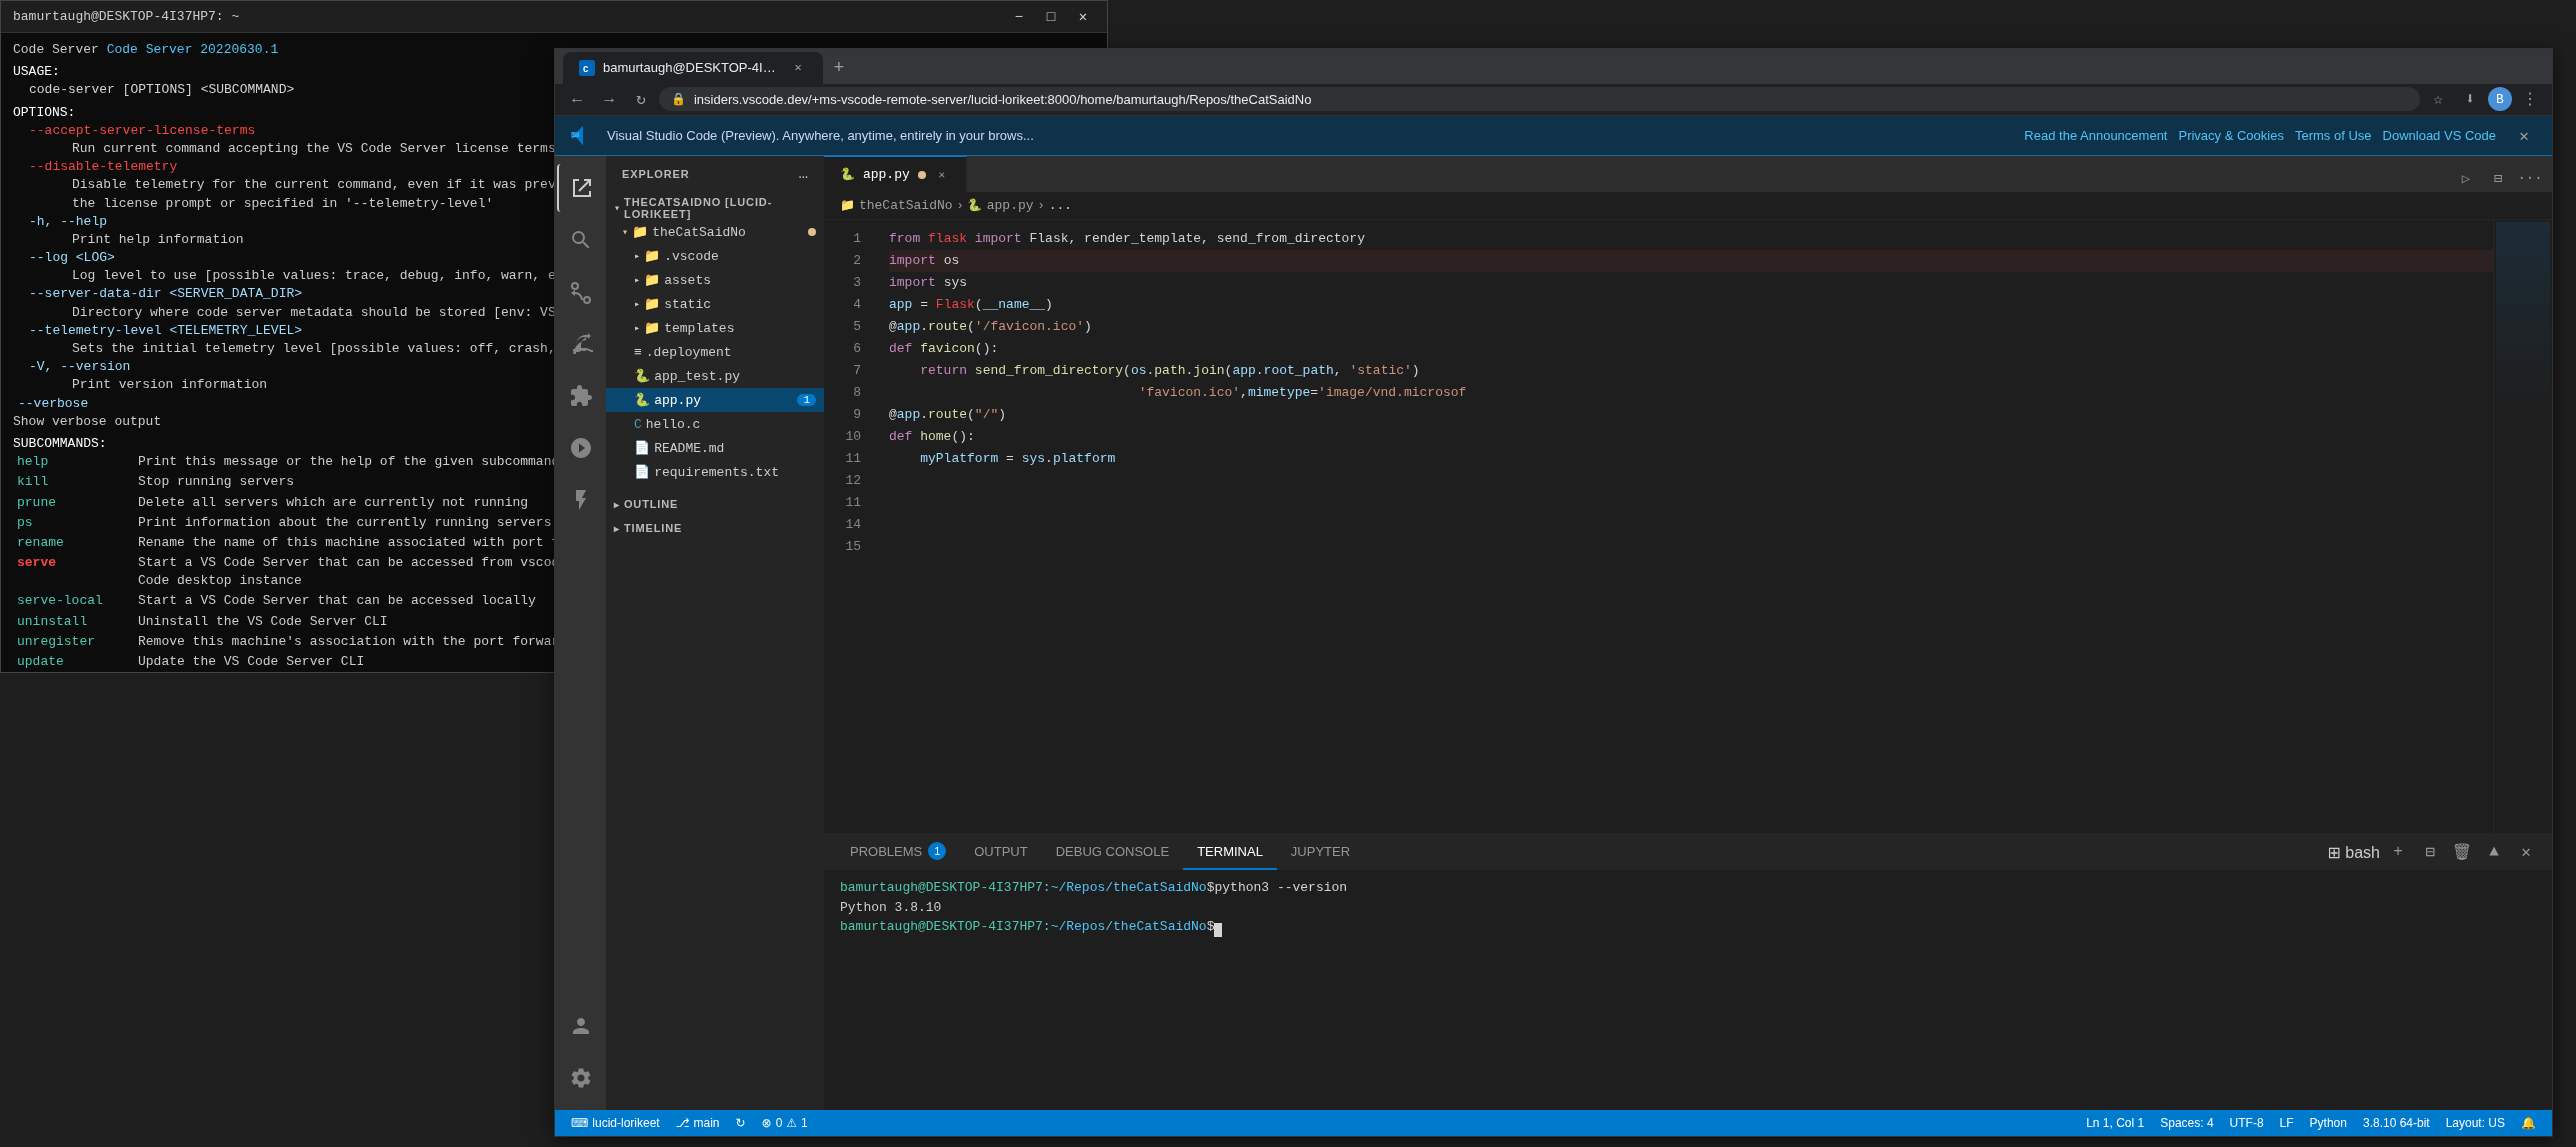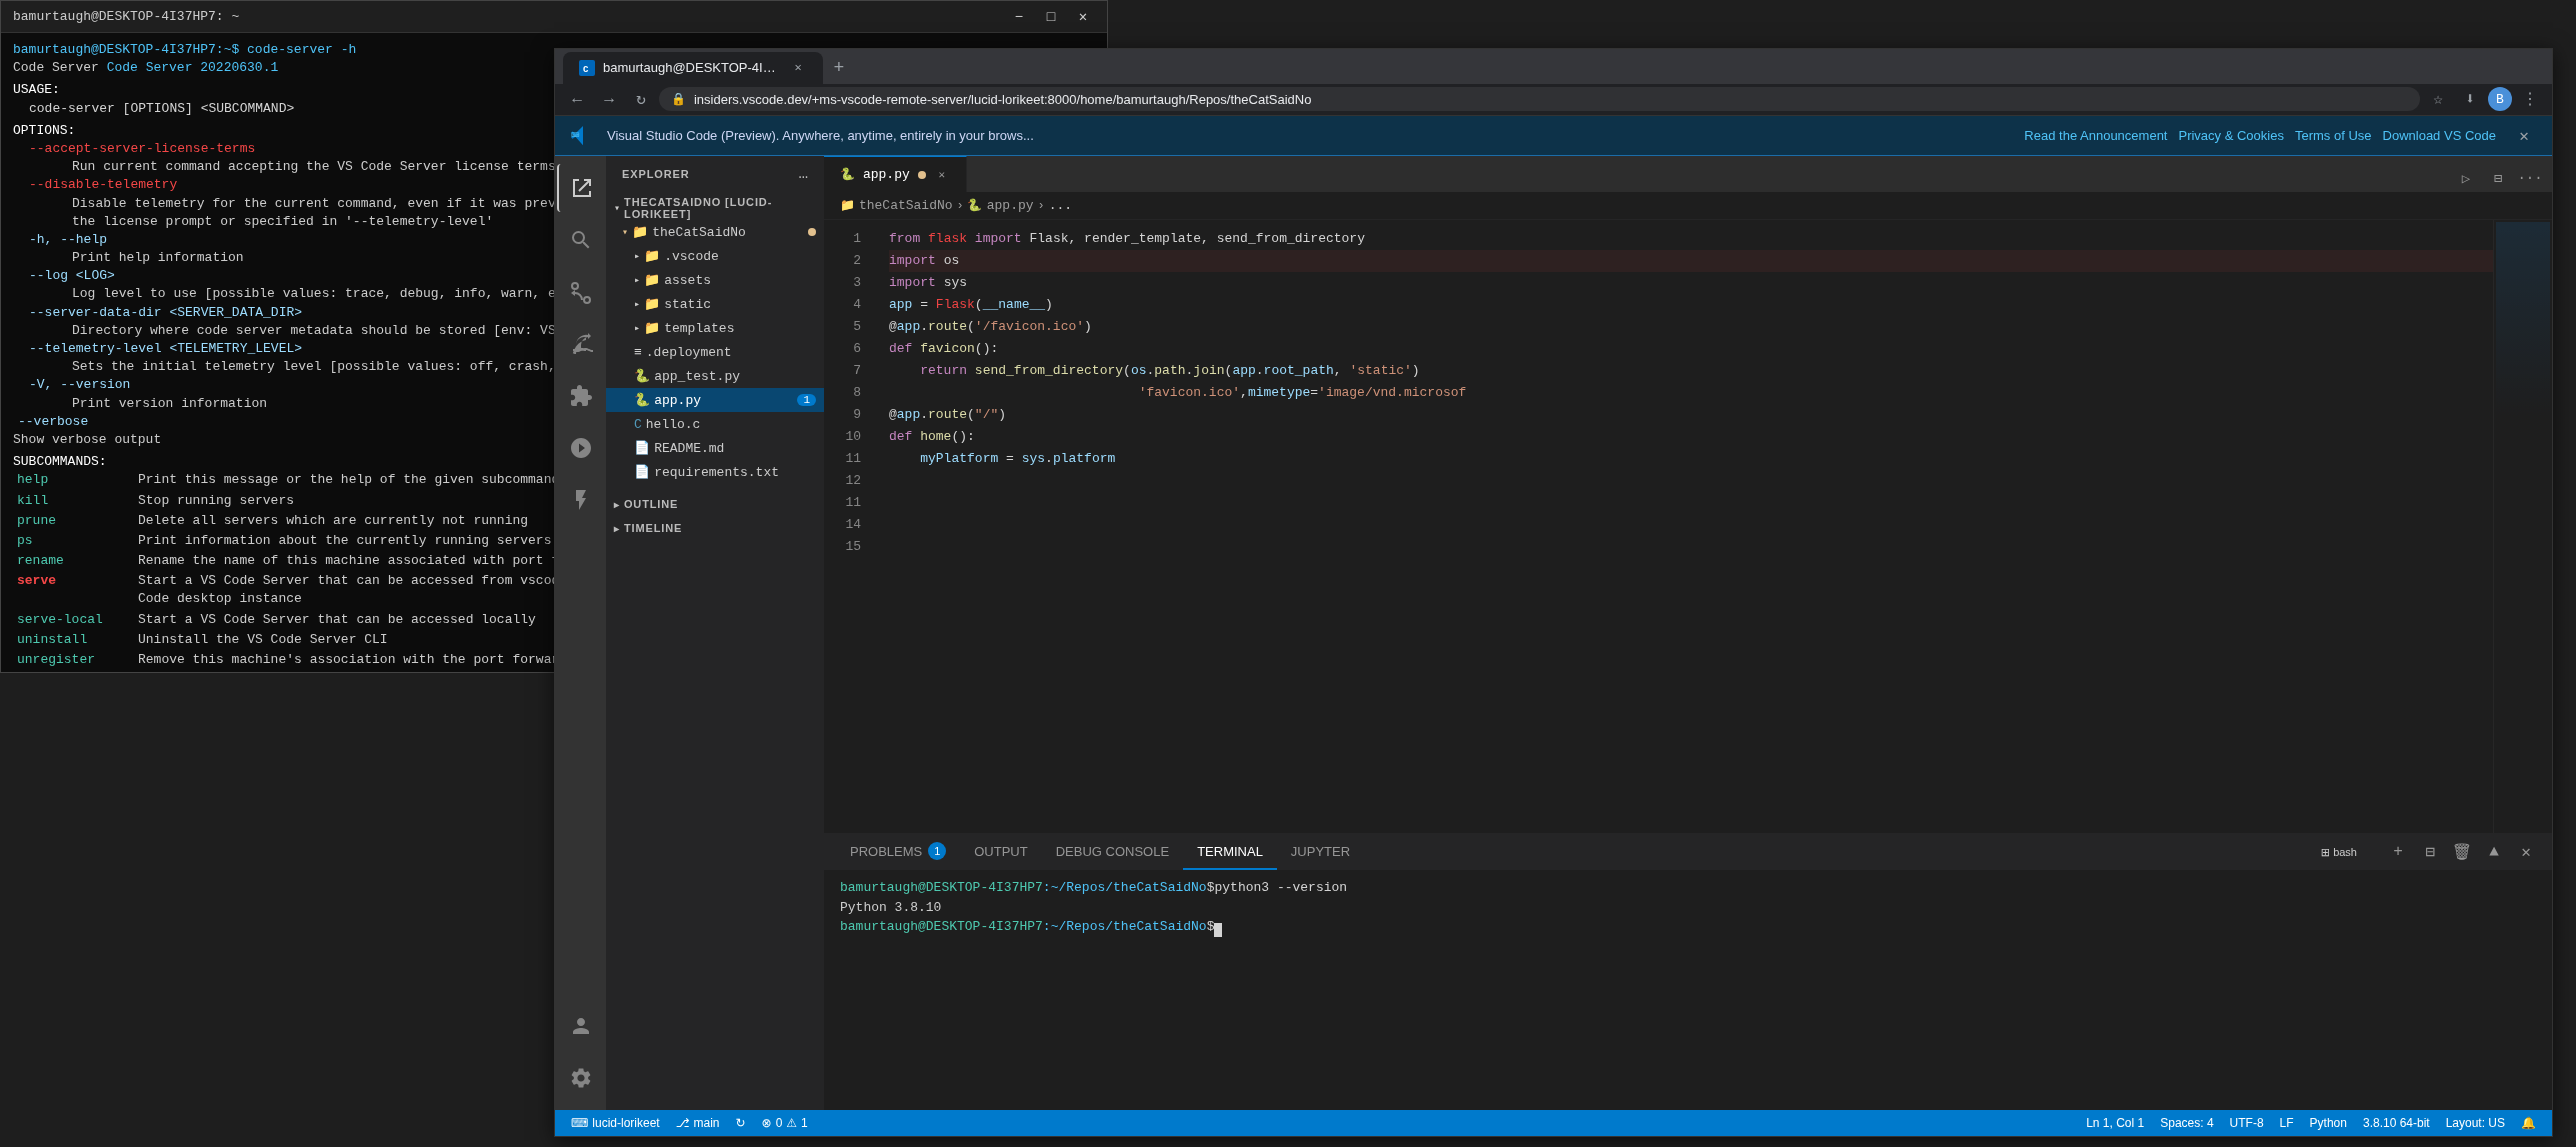--- a/index.html
+++ b/index.html
@@ -548,21 +548,20 @@
 <body>
 
 <div class="terminal-window">
   <div class="terminal-titlebar">
     <div class="terminal-title-text">bamurtaugh@DESKTOP-4I37HP7: ~</div>
     <div class="terminal-control-btn">−</div>
     <div class="terminal-control-btn">□</div>
     <div class="terminal-control-btn close">✕</div>
   </div>
   <div class="terminal-body">
-    <div><span class="cmd-line">bamurtaugh@DESKTOP-4I37HP7:~$ code-server -h</span></div>
     <div style="color:#ccc">Code Server <span style="color:#4fc3f7">Code Server 20220630.1</span></div>
     <div style="height:4px"></div>
     <div><span class="section-header">USAGE:</span></div>
     <div style="color:#d4d4d4;margin-left:16px">  code-server [OPTIONS] &lt;SUBCOMMAND&gt;</div>
     <div style="height:4px"></div>
     <div><span class="section-header">OPTIONS:</span></div>
 
     <div>
       <span style="color:#f44747;margin-left:16px">--accept-server-license-terms</span><br>
       <span style="color:#ccc;margin-left:59px">Run current command accepting the VS Code Server license terms</span>
@@ -904,21 +903,21 @@
           <div class="panel-tab">
             <span>DEBUG CONSOLE</span>
           </div>
           <div class="panel-tab active">
             <span>TERMINAL</span>
           </div>
           <div class="panel-tab">
             <span>JUPYTER</span>
           </div>
           <div class="panel-controls">
-            <span style="color:#cccccc;font-size:11px;margin-right:23px;font-family:Arial,sans-serif">⊞ bash</span>
+            <span style="color:#cccccc;font-size:16px;margin-right:0;font-family:Arial,sans-serif">⊞ bash</span>
             <div class="panel-ctrl-btn">+</div>
             <div class="panel-ctrl-btn">⊟</div>
             <div class="panel-ctrl-btn">🗑</div>
             <div class="panel-ctrl-btn">▲</div>
             <div class="panel-ctrl-btn">✕</div>
           </div>
         </div>
         <div class="panel-body">
 
           <div class="terminal-prompt-line">

